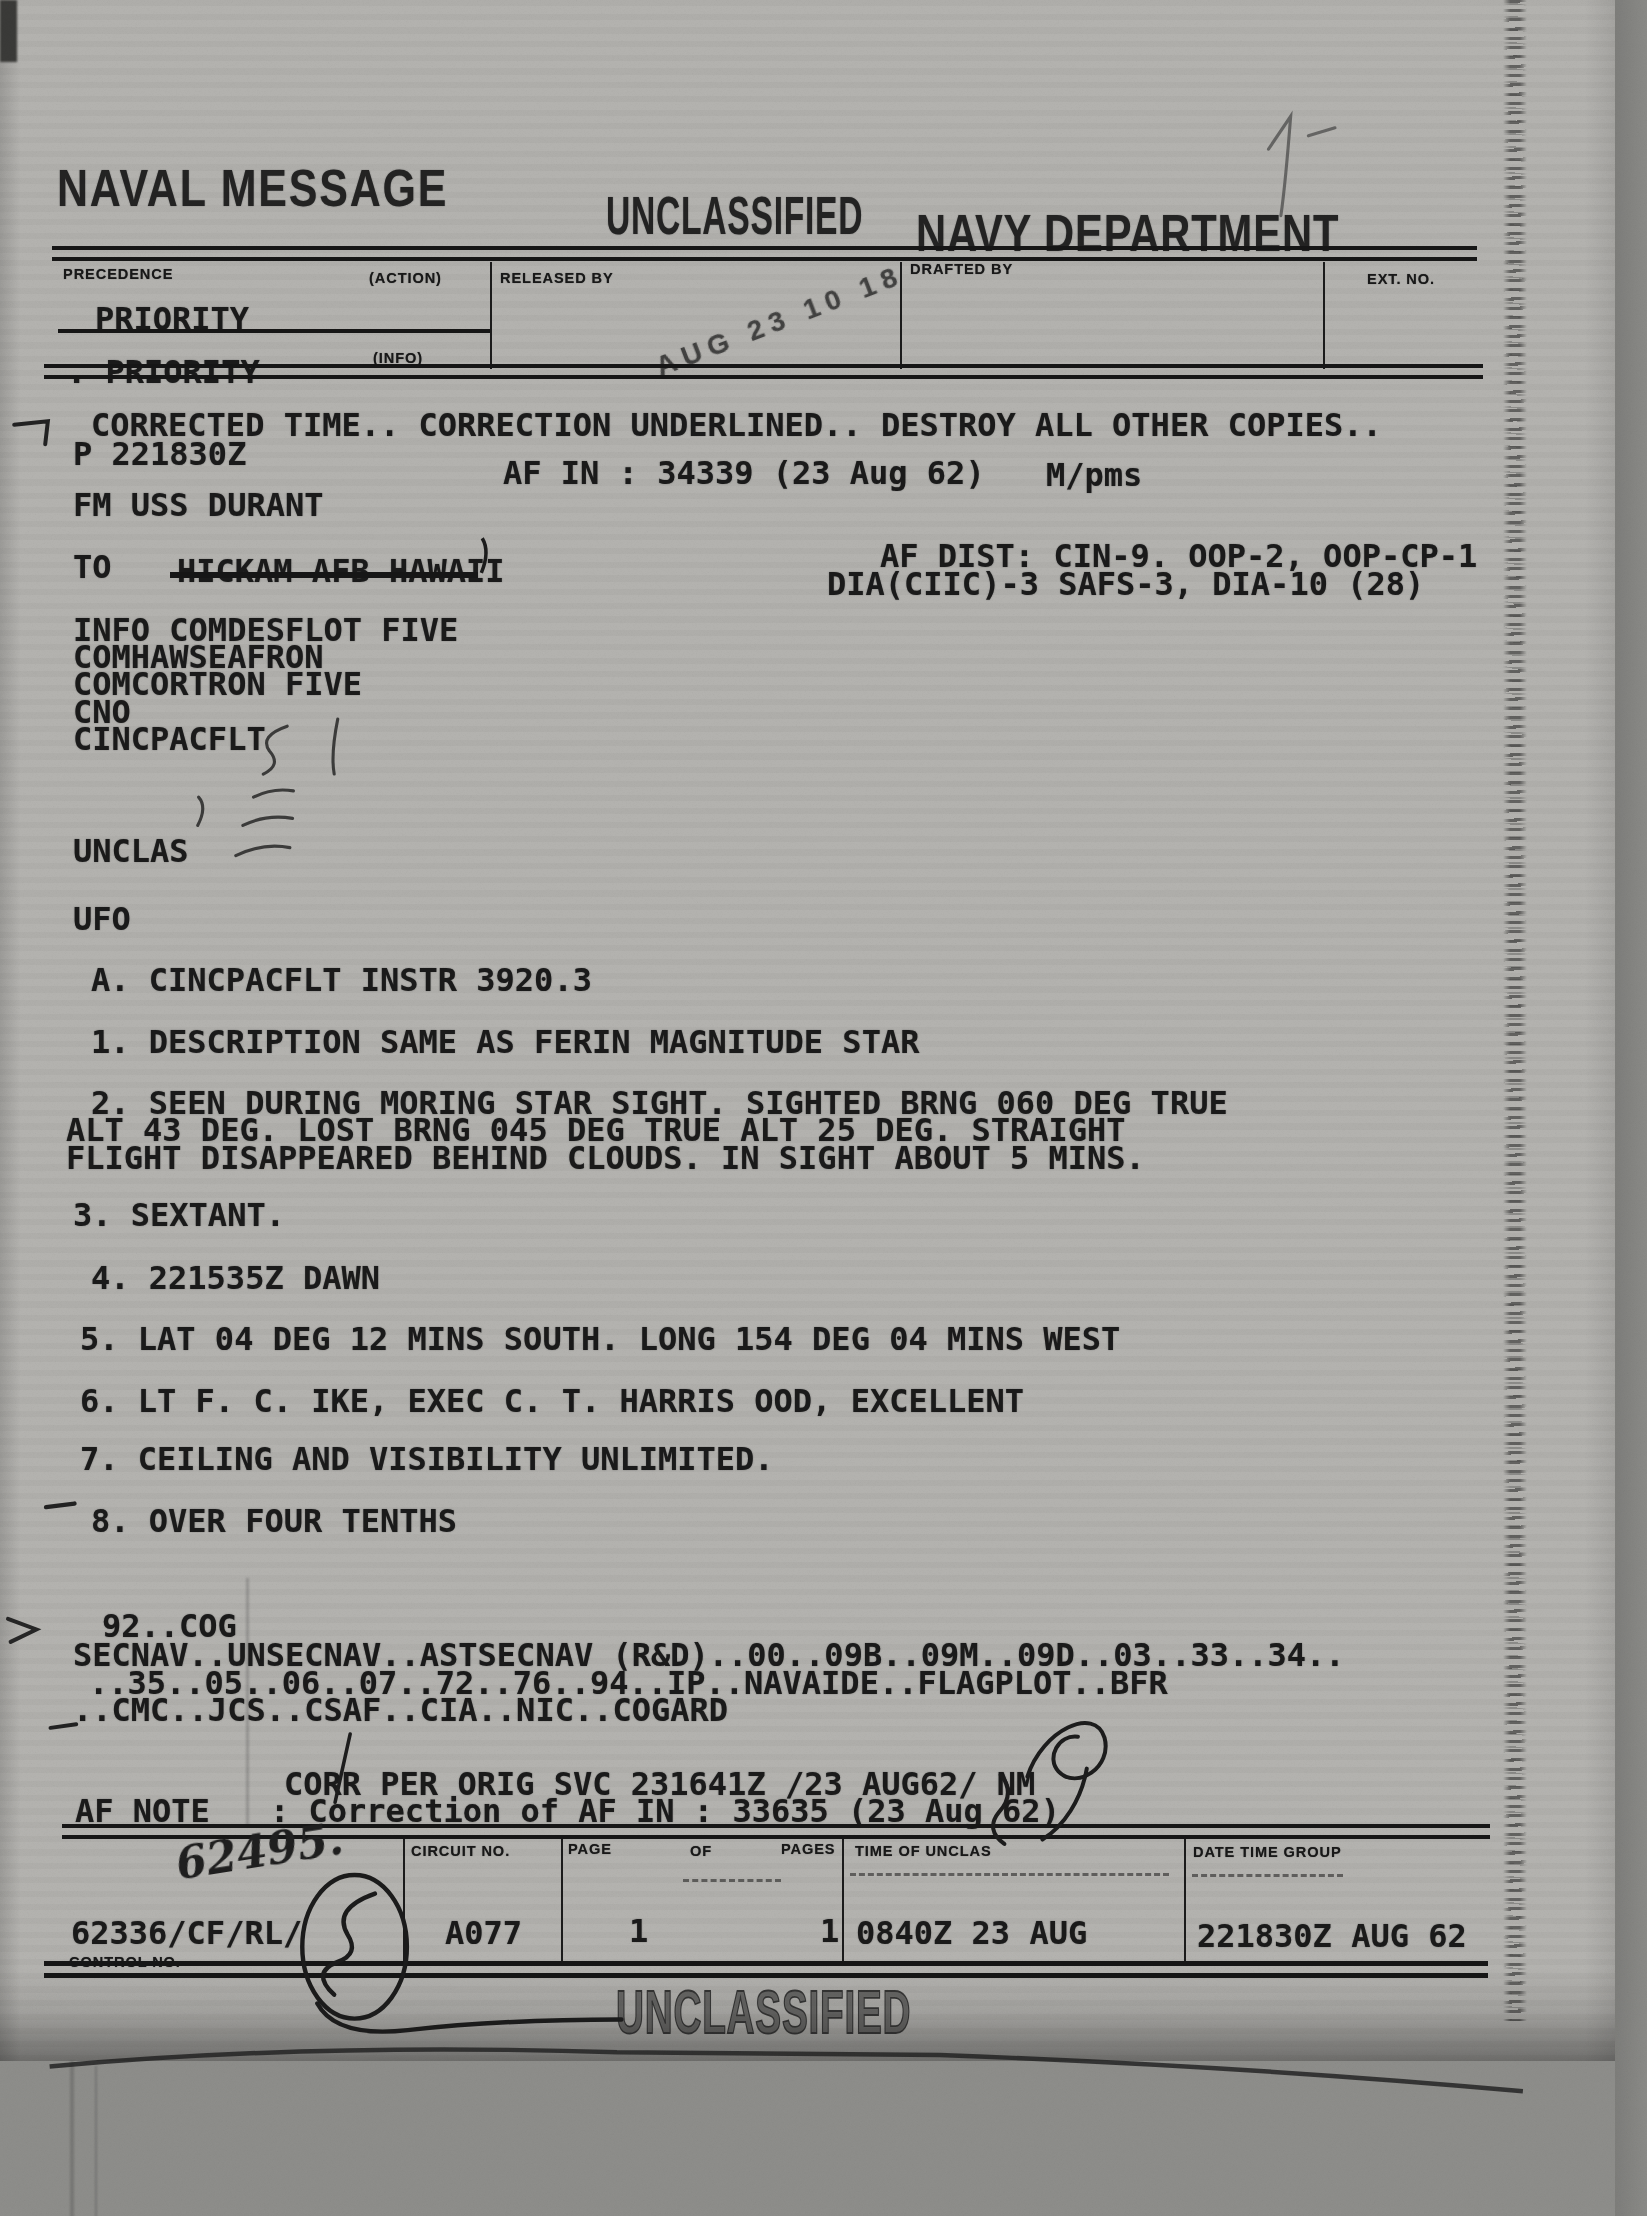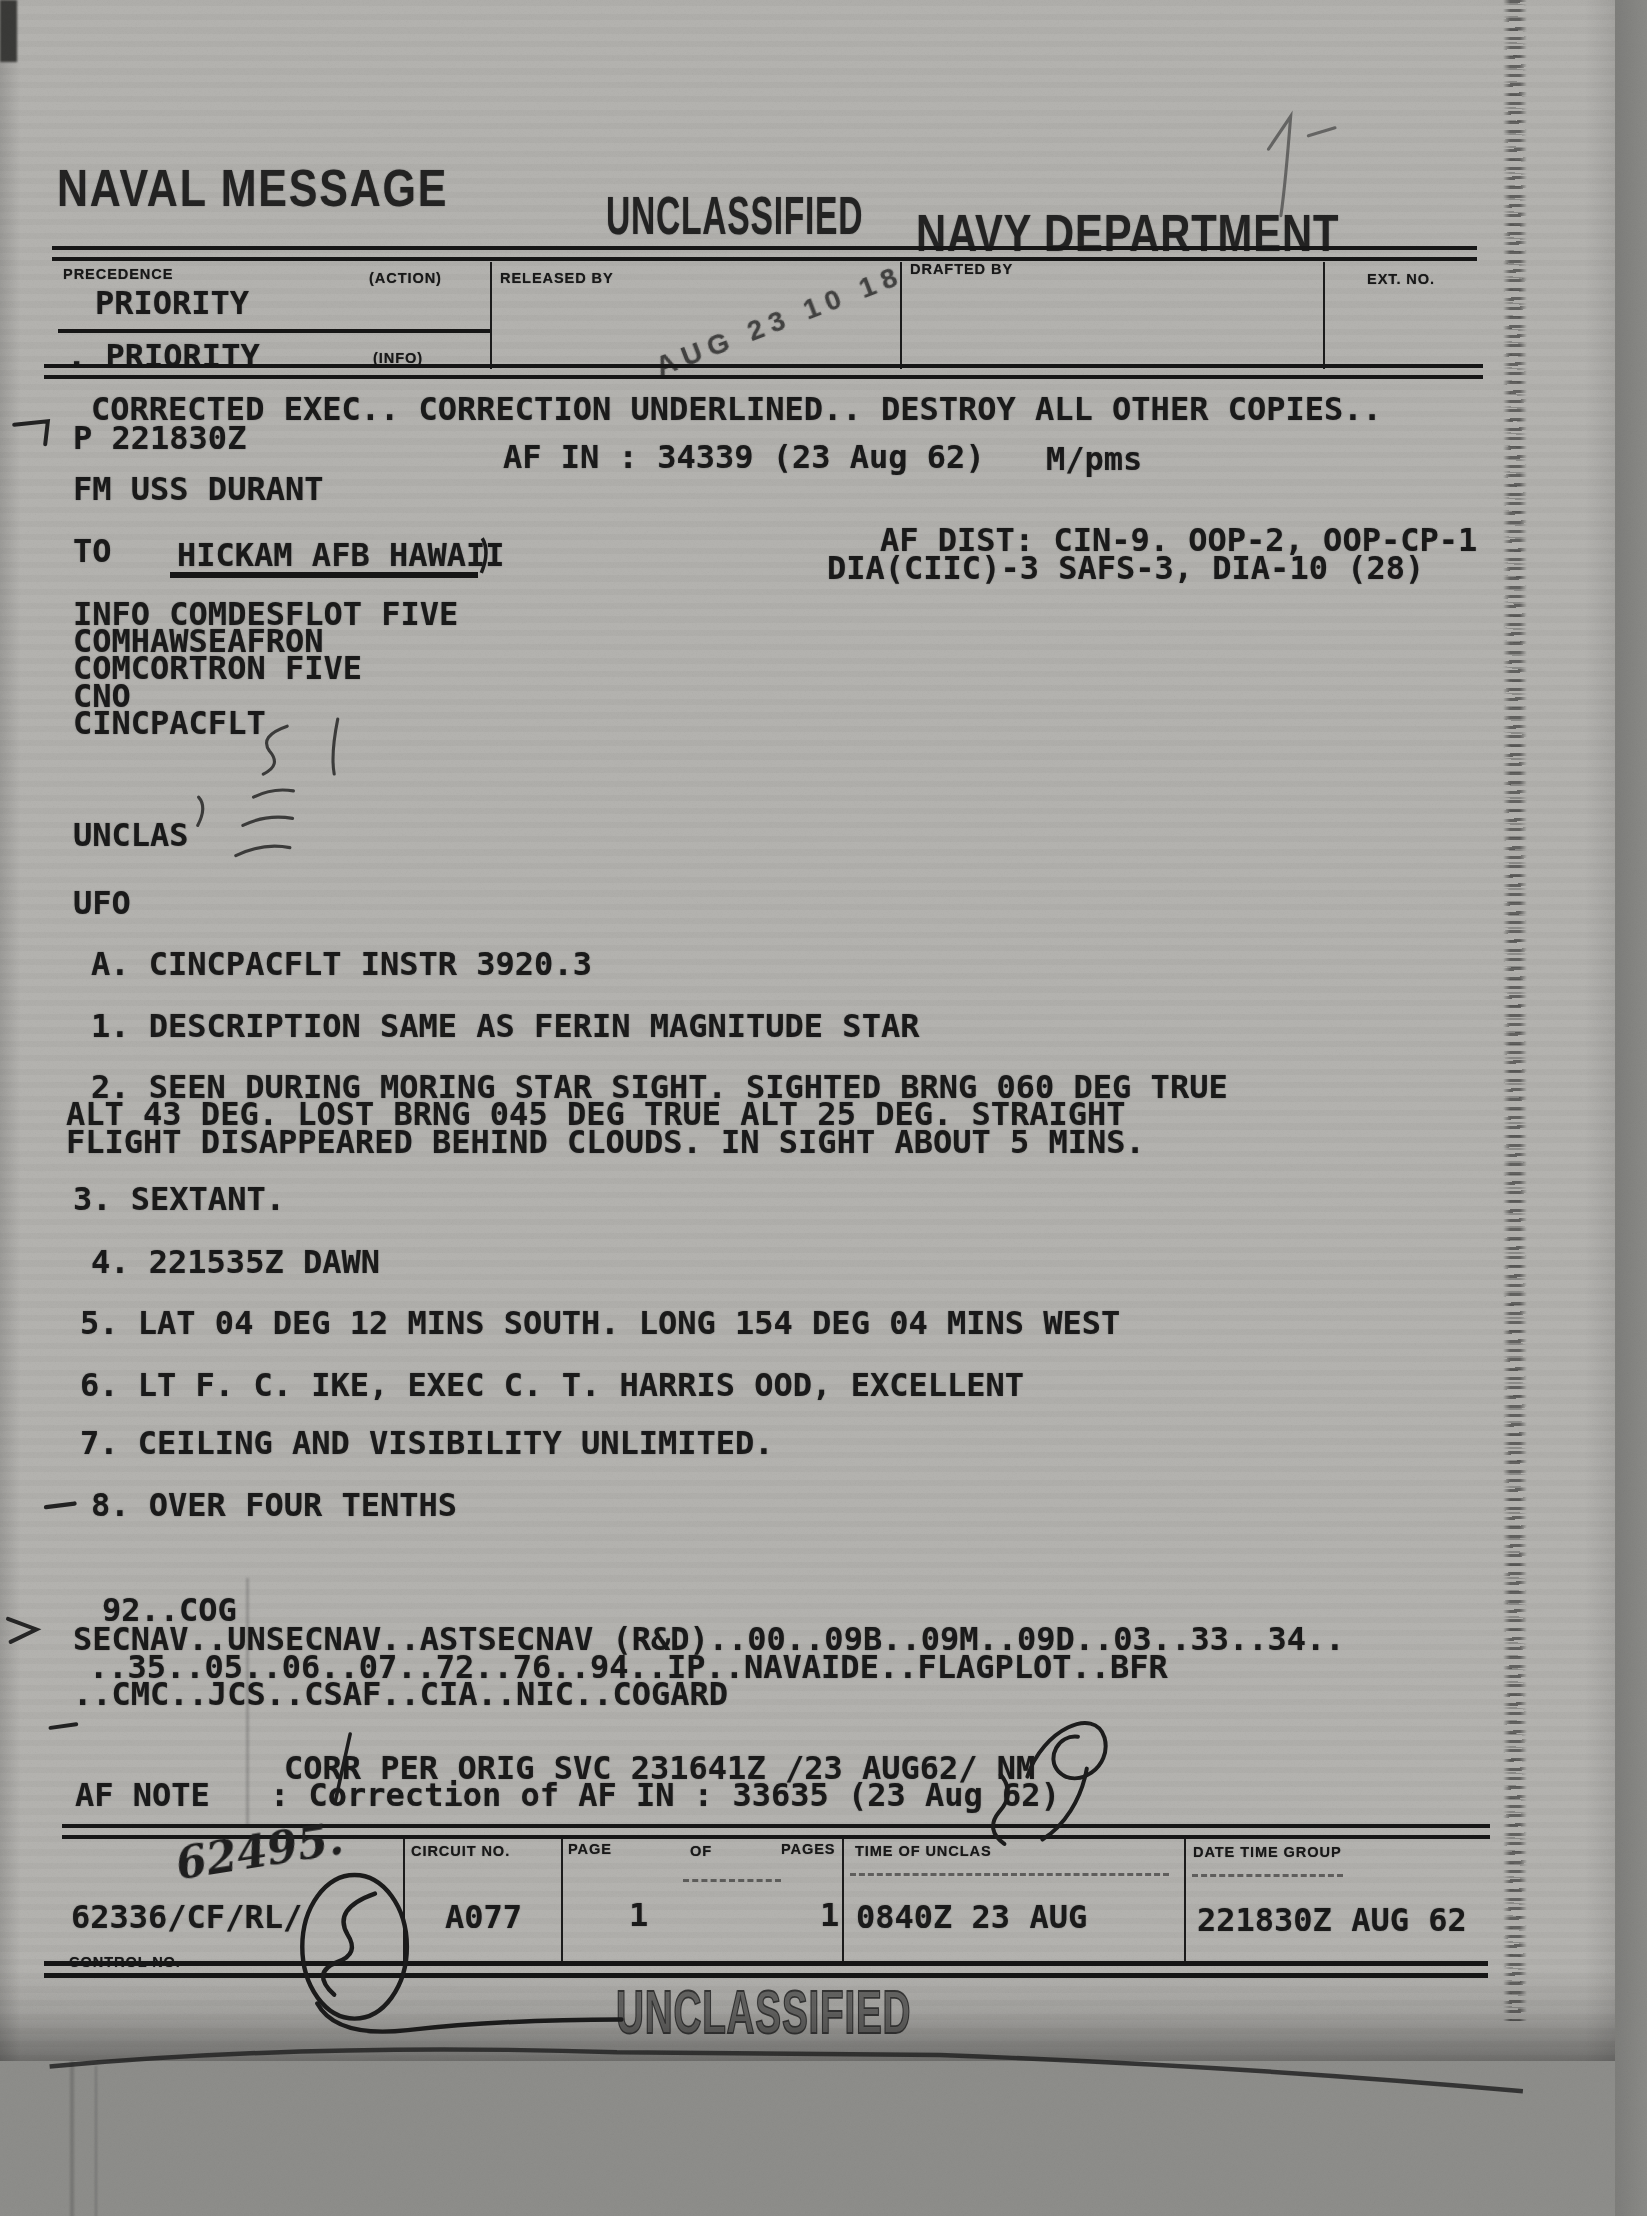--- a/index.html
+++ b/index.html
@@ -28,21 +28,21 @@
     position:absolute;left:1503px;top:0;width:24px;height:2021px;opacity:.65;filter:blur(0.4px);
     background:
       repeating-linear-gradient(178deg, rgba(15,15,15,.75) 0 3.1px, rgba(0,0,0,0) 3.1px 9.3px),
       repeating-linear-gradient(2deg, rgba(25,25,25,.4) 0 1.8px, rgba(0,0,0,0) 1.8px 13px);
     -webkit-mask-image:linear-gradient(90deg,transparent,#000 30%,#000 70%,transparent);
             mask-image:linear-gradient(90deg,transparent,#000 30%,#000 70%,transparent);
   }
   .tw{
     position:absolute;font-family:"DejaVu Sans Mono", monospace;font-weight:bold;
     font-size:32px;line-height:1;color:#1a1a1a;white-space:pre;
-    text-shadow:0 0 1.3px rgba(25,25,25,.55);filter:blur(0.2px);
+    text-shadow:0 0 1.3px rgba(25,25,25,.55);filter:blur(0.2px);margin-top:16px;
   }
   .lbl{
     position:absolute;font-family:"Liberation Sans", sans-serif;font-weight:bold;
     font-size:14.6px;line-height:1;color:#181818;letter-spacing:0.9px;white-space:pre;
     text-shadow:0 0 0.9px rgba(30,30,30,.65);filter:blur(0.3px);
   }
   .stamp{
     position:absolute;font-family:"Liberation Sans", sans-serif;font-weight:bold;
     color:#171717;line-height:1;white-space:pre;transform-origin:left top;
     text-shadow:0 0 1.3px rgba(25,25,25,.45);filter:blur(0.4px);opacity:.92;
@@ -90,21 +90,21 @@
 
 <div class="vline" style="left:490px;top:262px;height:107px"></div>
 <div class="vline" style="left:900px;top:262px;height:107px"></div>
 <div class="vline" style="left:1323px;top:262px;height:107px"></div>
 
 <div class="stamp" style="left:652px;top:355px;font-size:28px;letter-spacing:7px;opacity:.72;transform:rotate(-21deg);filter:blur(0.6px)">AUG 23 10 18</div>
 
 <div class="rule" style="left:44px;top:364px;width:1439px;height:4px"></div>
 <div class="rule" style="left:44px;top:375px;width:1439px;height:4.4px"></div>
 
-<div class="tw" style="left:91px;top:393px">CORRECTED EXEC.. CORRECTION UNDERLINED.. DESTROY ALL OTHER COPIES..</div>
+<div class="tw" style="left:91px;top:393px">CORRECTED TIME.. CORRECTION UNDERLINED.. DESTROY ALL OTHER COPIES..</div>
 <div class="tw" style="left:73px;top:422px">P 221830Z</div>
 <div class="tw" style="left:503px;top:441px">AF IN : 34339 (23 Aug 62)</div>
 <div class="tw" style="left:1046px;top:443px">M/pms</div>
 <div class="tw" style="left:73px;top:473px">FM USS DURANT</div>
 
 <div class="tw" style="left:73px;top:535px">TO</div>
 <div class="tw" style="left:177px;top:539px">HICKAM AFB HAWAII</div>
 <div class="rule" style="left:170px;top:572px;width:308px;height:6.2px"></div>
 
 <div class="tw" style="left:880px;top:524px">AF DIST: CIN-9. OOP-2, OOP-CP-1</div>

